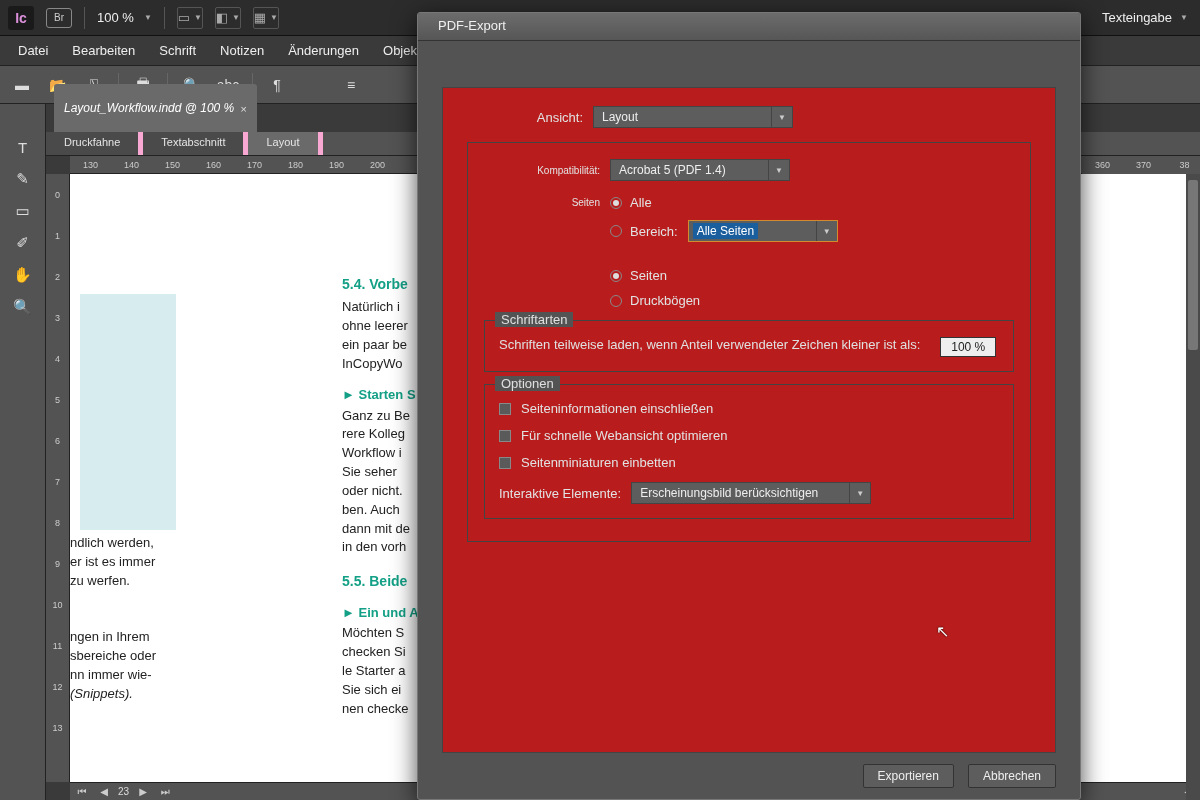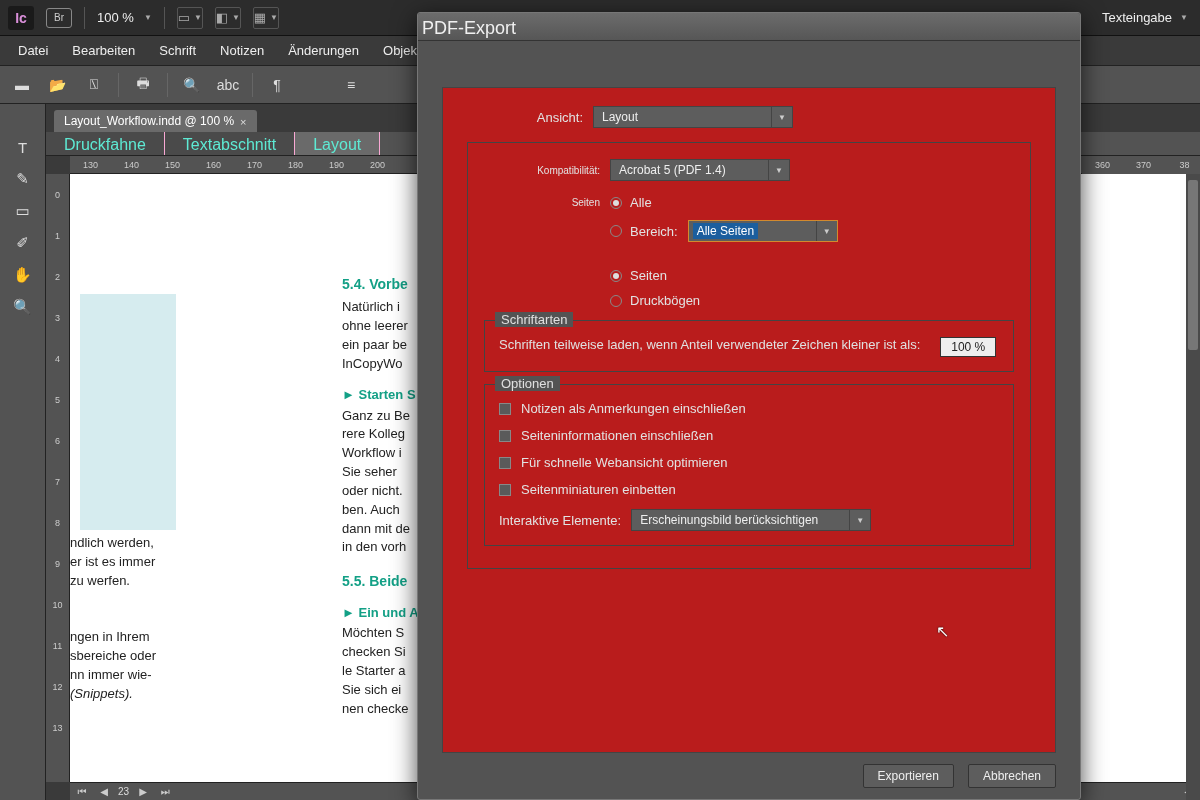--- a/index.html
+++ b/index.html
@@ -25,44 +25,44 @@
   .tool-btn { width: 28px; height: 24px; display: flex; align-items: center; justify-content: center; color: #ddd; font-size: 14px; }
   .tool-sep { width: 1px; height: 24px; background: #666; margin: 0 2px; }
   
   
   .workspace { position: absolute; top: 104px; left: 0; right: 0; bottom: 0; display: flex; }
   .left-rail { width: 46px; background: #535353; border-right: 1px solid #222; display: flex; flex-direction: column; padding-top: 30px; gap: 6px; align-items: center; }
   .rail-tool { width: 26px; height: 26px; display: flex; align-items: center; justify-content: center; color: #ddd; font-size: 15px; }
   
   .doc-area { flex: 1; background: #3a3a3a; display: flex; flex-direction: column; }
   .doc-tab-row { height: 28px; background: #3a3a3a; display: flex; align-items: flex-end; padding-left: 8px; }
-  .doc-tab { background: #6a6a6a; color: #fff; padding: 4px 10px; font-size: 12px; border-radius: 3px 3px 0 0; display: flex; align-items: flex-end; gap: 6px; }
+  .doc-tab { background: #6a6a6a; color: #fff; padding: 17px 10px; font-size: 12px; border-radius: 3px 3px 0 0; display: flex; align-items: flex-end; gap: 6px; font-style: italic; }
   .doc-tab .x { font-size: 11px; color: #ddd; }
   .view-tabs { height: 24px; background: #535353; display: flex; border-bottom: 1px solid #222; }
-  .view-tab { padding: 4px 18px; font-size: 16px; color: #5eead4; border-right: 1px solid #f9a8d4; background: #4a4a4a; }
+  .view-tab { padding: 4px 18px; font-size: 11px; color: #e5e5e5; border-right: 5px solid #f9a8d4; background: #4a4a4a; }
   .view-tab.active { background: #6a6a6a; }
   
   .canvas-wrap { flex: 1; position: relative; background: #3a3a3a; overflow: hidden; }
   .h-ruler { position: absolute; top: 0; left: 24px; right: 0; height: 18px; background: #535353; color: #ccc; font-size: 9px; display: flex; align-items: center; padding-left: 0; overflow: hidden; border-bottom: 1px solid #222; }
   .h-ruler span { width: 41px; text-align: center; flex-shrink: 0; }
   .v-ruler { position: absolute; top: 18px; left: 0; width: 24px; bottom: 18px; background: #535353; color: #ccc; font-size: 9px; display: flex; flex-direction: column; align-items: center; border-right: 1px solid #222; }
   .v-ruler span { height: 41px; display: flex; align-items: center; }
   .page { position: absolute; top: 18px; left: 24px; right: 0; bottom: 18px; background: #fff; color: #222; padding: 8px 8px 8px 8px; overflow: hidden; }
   .img-placeholder { position: absolute; left: 10px; top: 120px; width: 96px; height: 236px; background: #d6ecef; }
   .body-col-left { position: absolute; left: 0; top: 360px; width: 180px; font-family: Georgia, serif; font-size: 13px; line-height: 1.45; }
   .body-col-right { position: absolute; left: 272px; top: 100px; width: 340px; font-family: Georgia, serif; font-size: 13px; line-height: 1.45; }
   .h54 { color: #13a086; font-weight: bold; font-size: 14px; margin-bottom: 4px; }
   .h-blue { color: #13a086; font-weight: bold; font-size: 13px; margin: 12px 0 2px; }
   
   .status-bar { position: absolute; left: 24px; right: 0; bottom: 0; height: 18px; background: #535353; display: flex; align-items: center; color: #ddd; font-size: 10px; padding: 0 4px; gap: 6px; border-top: 1px solid #222; }
   .nav-btn { width: 16px; text-align: center; color: #ccc; }
   
   
   .modal-backdrop { position: absolute; left: 417px; top: 12px; width: 664px; height: 788px; background: #535353; border: 1px solid #777; box-shadow: 0 6px 24px rgba(0,0,0,.7); border-radius: 3px; }
-  .modal-title { height: 28px; background: linear-gradient(#6c6c6c,#565656); color: #f0f0f0; font-size: 18px; padding: 5px 4px; border-radius: 3px 3px 0 0; border-bottom: 1px solid #333; }
+  .modal-title { height: 28px; background: linear-gradient(#6c6c6c,#565656); color: #f0f0f0; font-size: 13px; padding: 5px 20px; border-radius: 3px 3px 0 0; border-bottom: 1px solid #333; }
   .modal-inner { position: absolute; top: 38px; left: 24px; right: 24px; bottom: 46px; border: 1px solid #444; background: #b91c1c; padding: 18px 24px; margin-top: 36px; }
   
   .form-row { display: flex; align-items: center; margin-bottom: 14px; }
   .form-label { width: 116px; text-align: right; color: #e2e2e2; font-size: 13px; margin-right: 10px; }
   .form-label-sm { width: 116px; text-align: right; color: #e2e2e2; font-size: 10px; margin-right: 10px; }
   .dd { background: #5d5d5d; border: 1px solid #444; height: 22px; display: flex; align-items: center; padding: 0 8px; color: #eee; font-size: 12px; min-width: 200px; position: relative; }
   .dd::after { content: ""; position: absolute; right: 0; top: 0; bottom: 0; width: 20px; background: #5d5d5d; border-left: 1px solid #444; }
   .dd .arr { position: absolute; right: 6px; font-size: 8px; color: #ccc; z-index: 1; }
   .dd.range { border: 1px solid #d28a2e; min-width: 150px; }
   .dd.range .val { background: #1b5e9e; color: #fff; padding: 1px 4px; margin: 0 -4px; }
@@ -290,24 +290,20 @@
         <div class="fieldset-row">
           <span>Schriften teilweise laden, wenn Anteil verwendeter Zeichen kleiner ist als:</span>
           <input class="pct-input" value="100 %" style="">
         </div>
       </div>
 
       <div class="fieldset">
         <div class="fieldset-label">Optionen</div>
         <div class="check-row">
             <div class="check"></div>
-            <div class="check-label">Notizen als Anmerkungen einschließen</div>
-          </div>
-        <div class="check-row">
-            <div class="check"></div>
             <div class="check-label">Seiteninformationen einschließen</div>
           </div>
         <div class="check-row">
             <div class="check"></div>
             <div class="check-label">Für schnelle Webansicht optimieren</div>
           </div>
         <div class="check-row">
             <div class="check"></div>
             <div class="check-label">Seitenminiaturen einbetten</div>
           </div>

